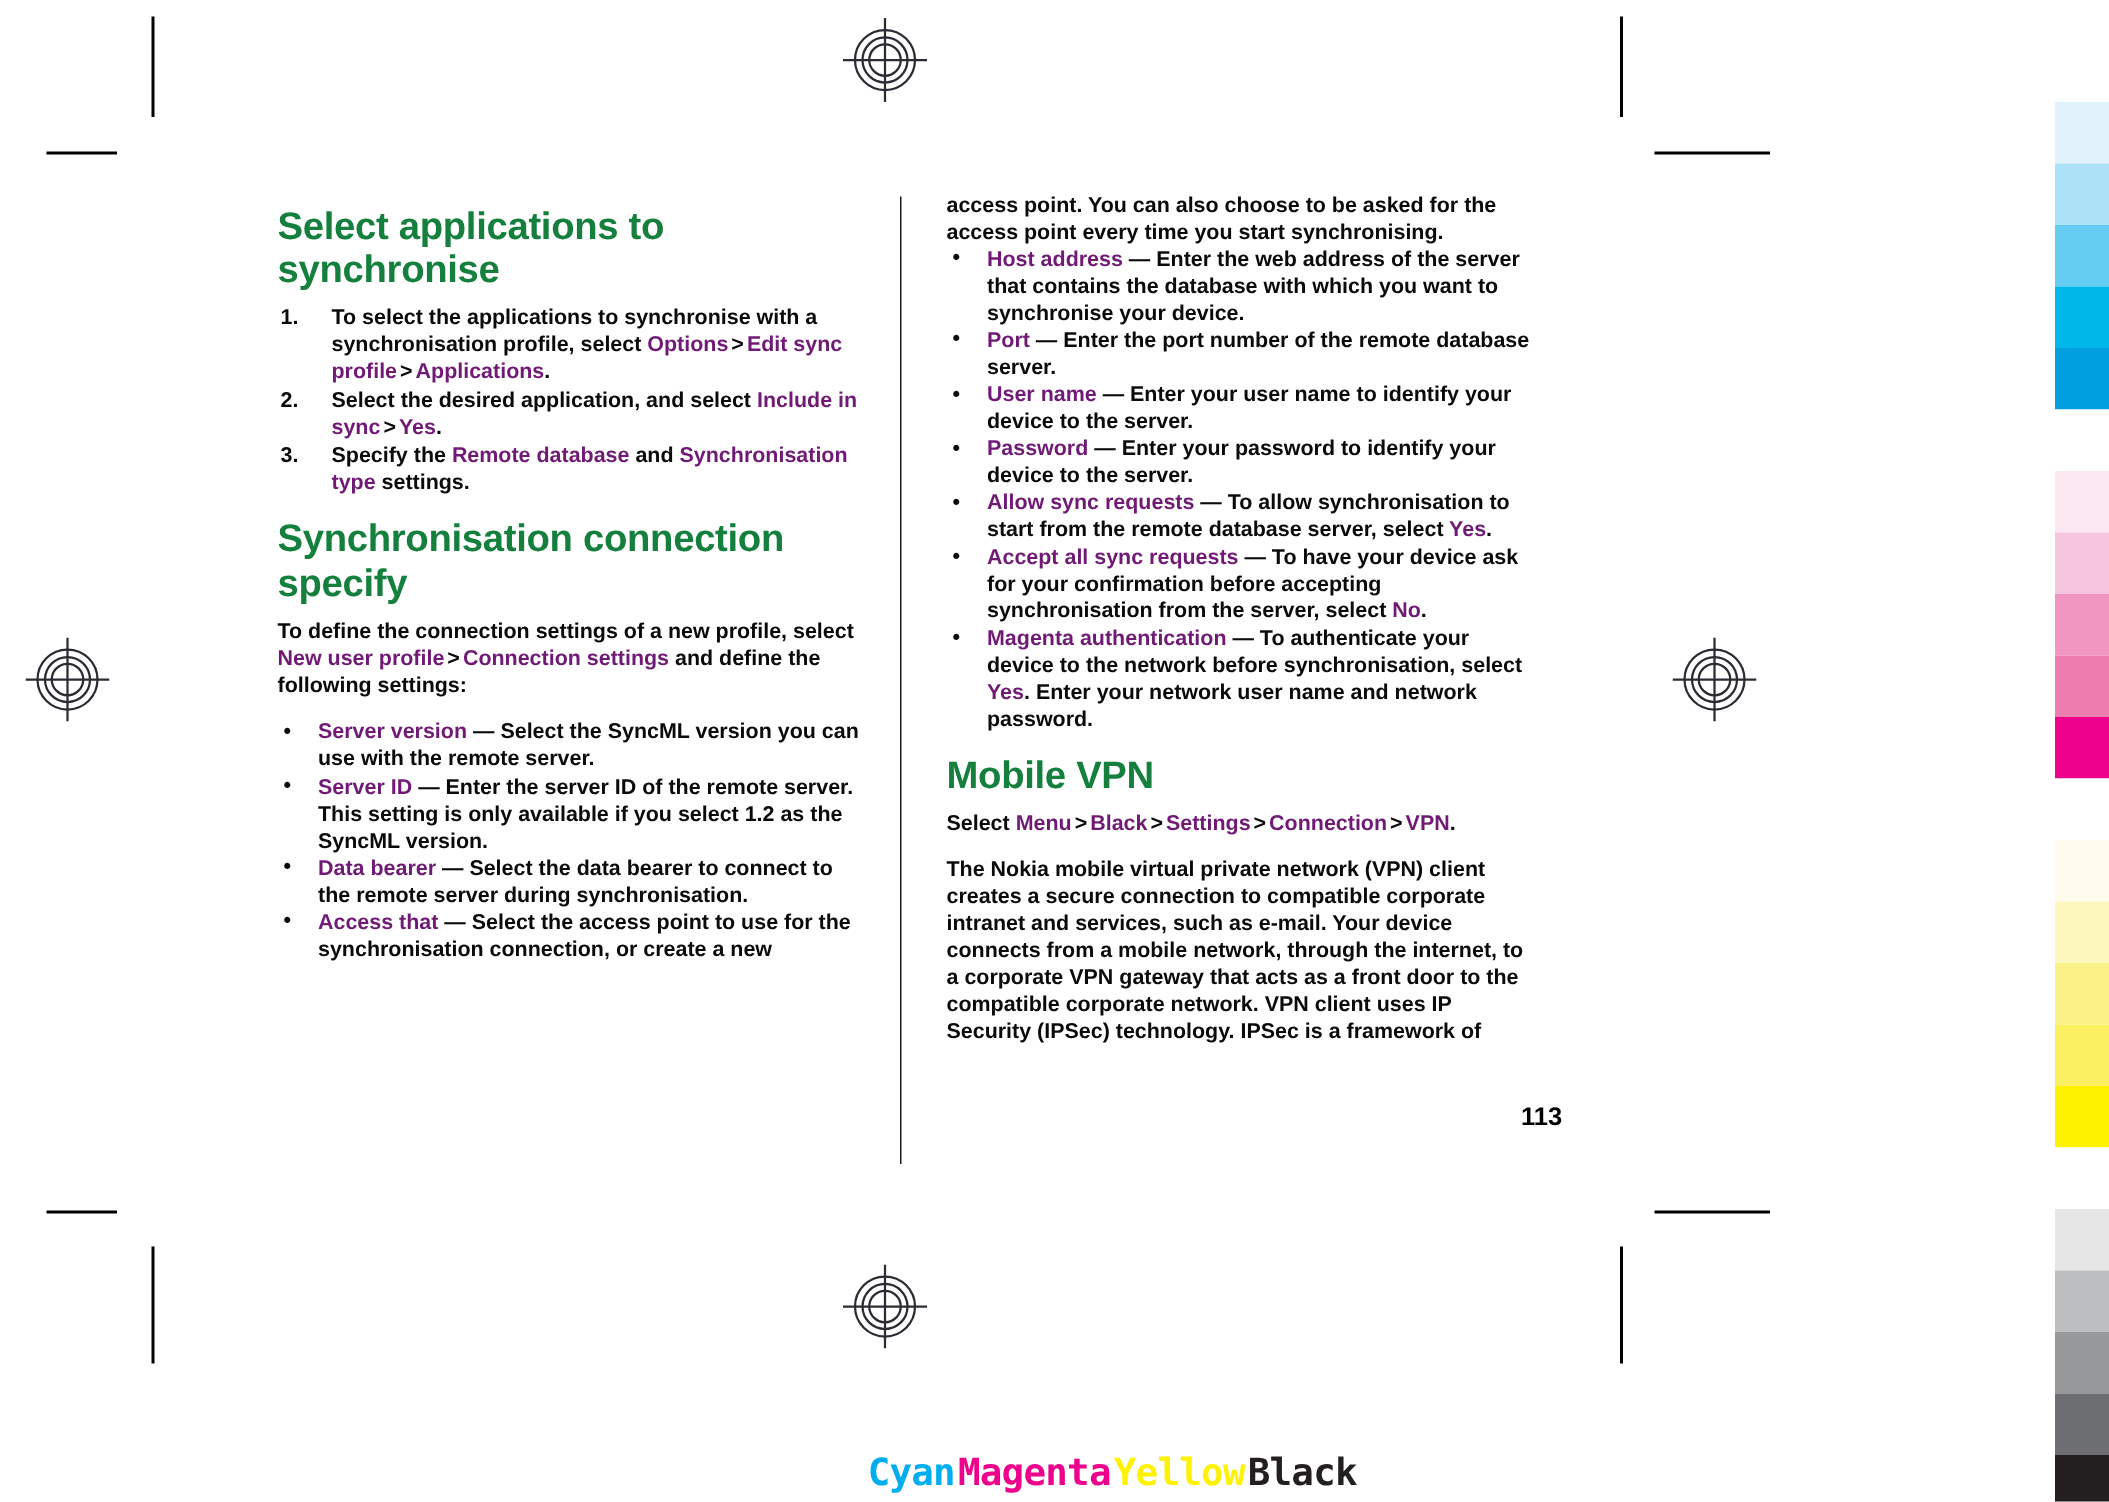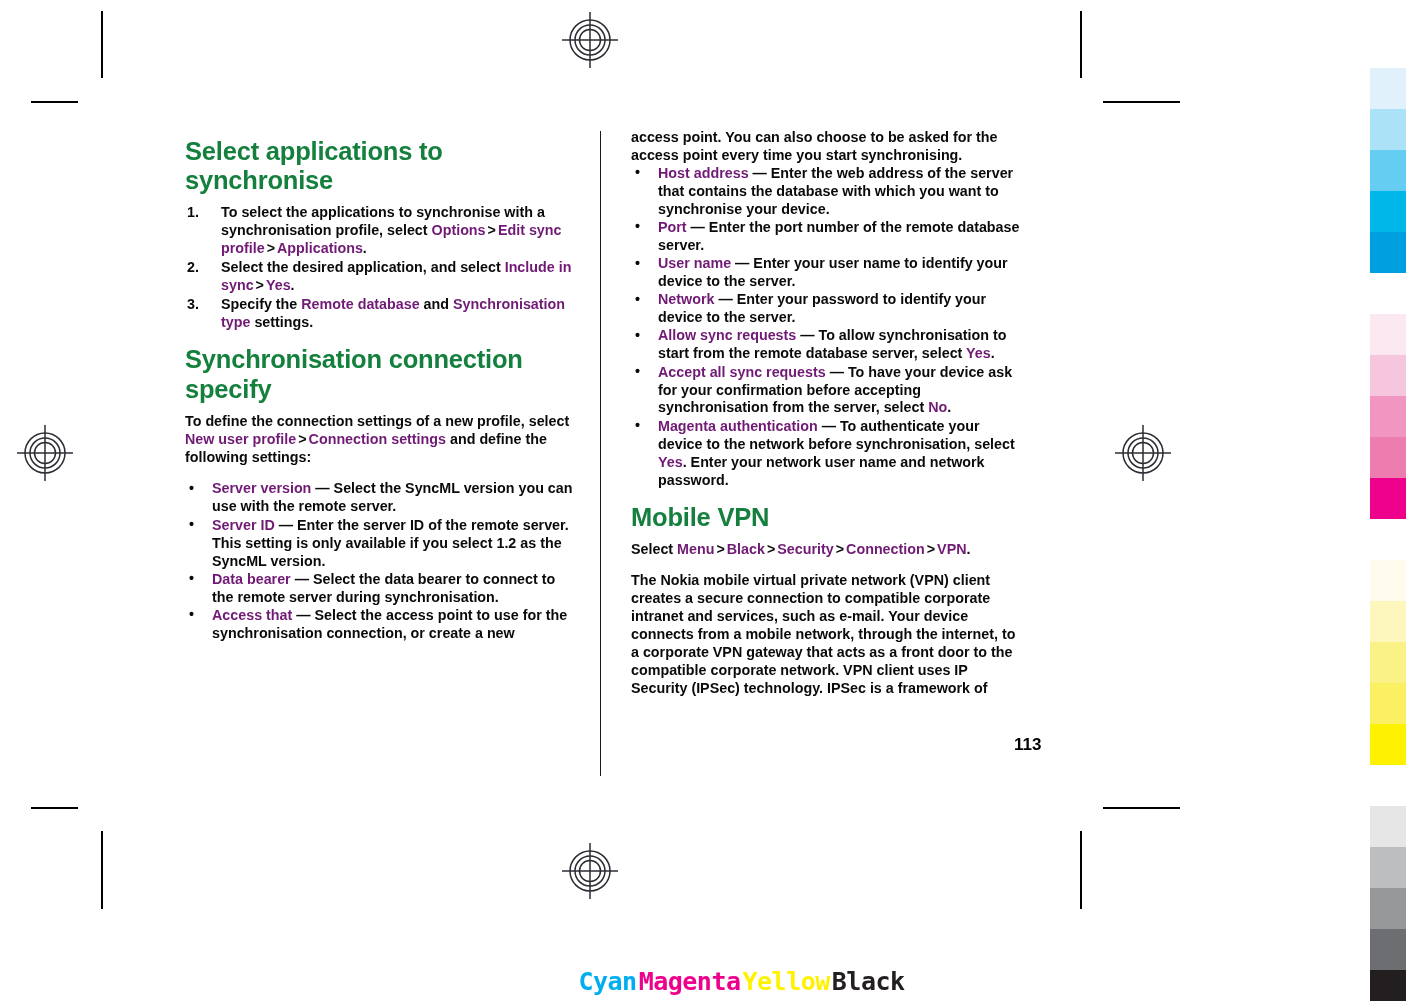--- a/index.html
+++ b/index.html
@@ -231,29 +231,29 @@
     <div class="col-divider"></div>
 
     <div class="col col-right">
 
       <p class="body-text tight">access point. You can also choose to be asked for the access point every time you start synchronising.</p>
 
       <ul class="bullets">
           <li><span class="bul">•</span><span class="lk">Host address</span> — Enter the web address of the server that contains the database with which you want to synchronise your device.</li>
           <li><span class="bul">•</span><span class="lk">Port</span> — Enter the port number of the remote database server.</li>
           <li><span class="bul">•</span><span class="lk">User name</span> — Enter your user name to identify your device to the server.</li>
-          <li><span class="bul">•</span><span class="lk">Network</span> — Enter your password to identify your device to the server.</li>
+          <li><span class="bul">•</span><span class="lk">Password</span> — Enter your password to identify your device to the server.</li>
           <li><span class="bul">•</span><span class="lk">Allow sync requests</span> — To allow synchronisation to start from the remote database server, select <span class="lk">Yes</span>.</li>
           <li><span class="bul">•</span><span class="lk">Accept all sync requests</span> — To have your device ask for your confirmation before accepting synchronisation from the server, select <span class="lk">No</span>.</li>
           <li><span class="bul">•</span><span class="lk">Magenta authentication</span> — To authenticate your device to the network before synchronisation, select <span class="lk">Yes</span>. Enter your network user name and network password.</li>
         </ul>
 
       <h2 class="sec">Mobile VPN</h2>
 
-      <p class="body-text">Select <span class="lk">Menu</span><span class="gt">&gt;</span><span class="lk">Black</span><span class="gt">&gt;</span><span class="lk">Security</span><span class="gt">&gt;</span><span class="lk">Connection</span><span class="gt">&gt;</span><span class="lk">VPN</span>.</p>
+      <p class="body-text">Select <span class="lk">Menu</span><span class="gt">&gt;</span><span class="lk">Black</span><span class="gt">&gt;</span><span class="lk">Settings</span><span class="gt">&gt;</span><span class="lk">Connection</span><span class="gt">&gt;</span><span class="lk">VPN</span>.</p>
 
       <p class="body-text tight">The Nokia mobile virtual private network (VPN) client creates a secure connection to compatible corporate intranet and services, such as e-mail. Your device connects from a mobile network, through the internet, to a corporate VPN gateway that acts as a front door to the compatible corporate network. VPN client uses IP Security (IPSec) technology. IPSec is a framework of</p>
     </div>
   </div>
 
   <div class="page-number">113</div>
 </div>
 
 <div class="swatch-strip">
     <div class="swatch" style="background: rgb(225, 241, 251);"></div>

